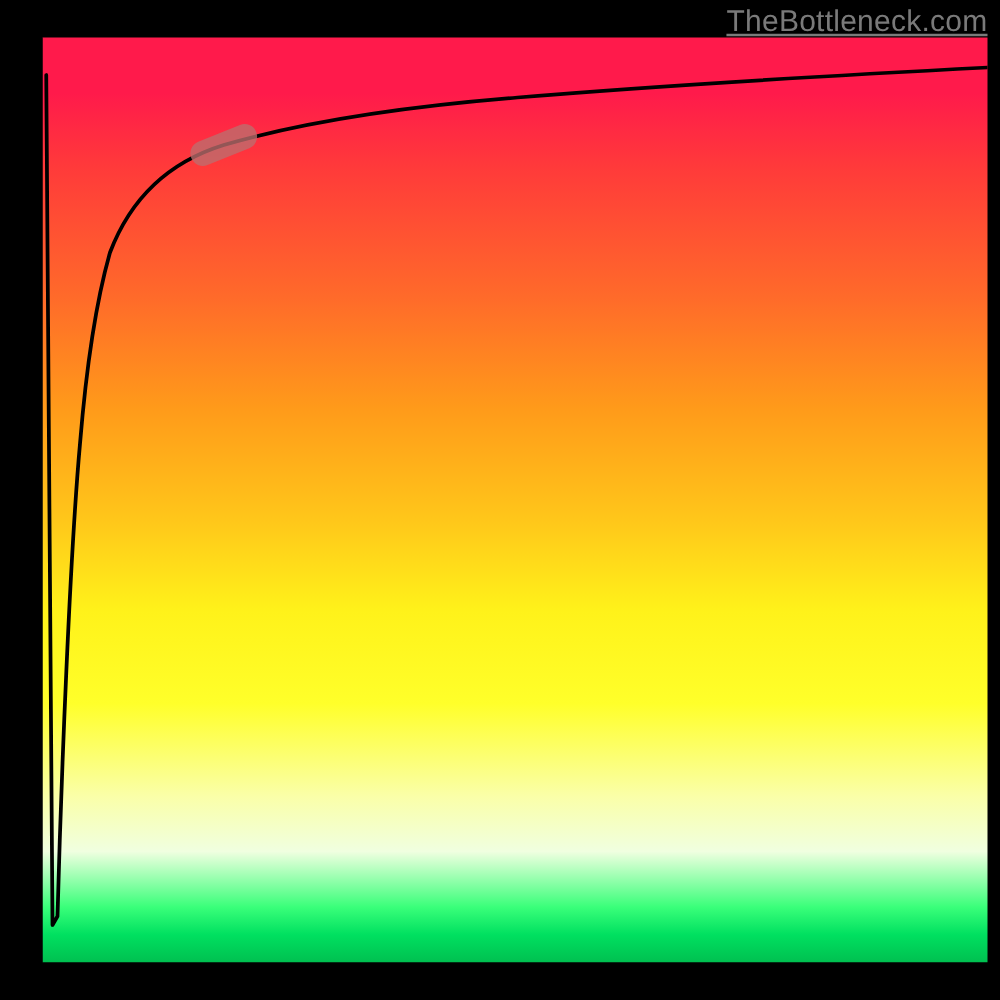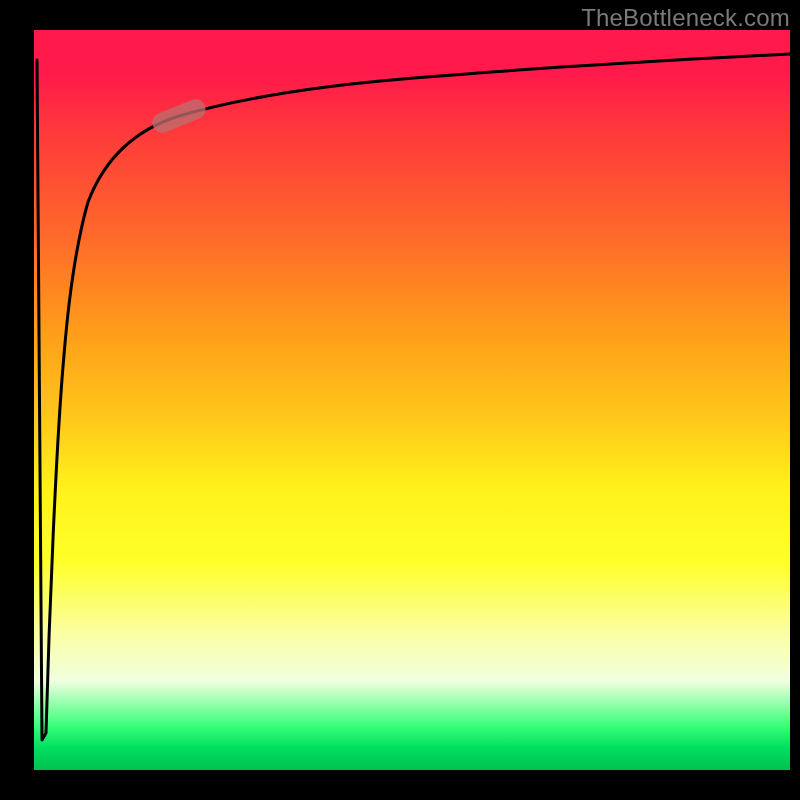--- a/index.html
+++ b/index.html
@@ -47,20 +47,21 @@
     pointer-events: none;
   }
   .attribution {
     position: absolute;
     top: 4px;
     right: 10px;
     color: #7a7a7a;
     font-size: 24px;
     font-weight: 400;
     letter-spacing: 0.2px;
+    text-decoration: underline;
   }
   .left-axis {
     position: absolute;
     left: 0;
     top: 30px;
     width: 34px;
     height: 740px;
     background: #000;
   }
   .bottom-axis {

